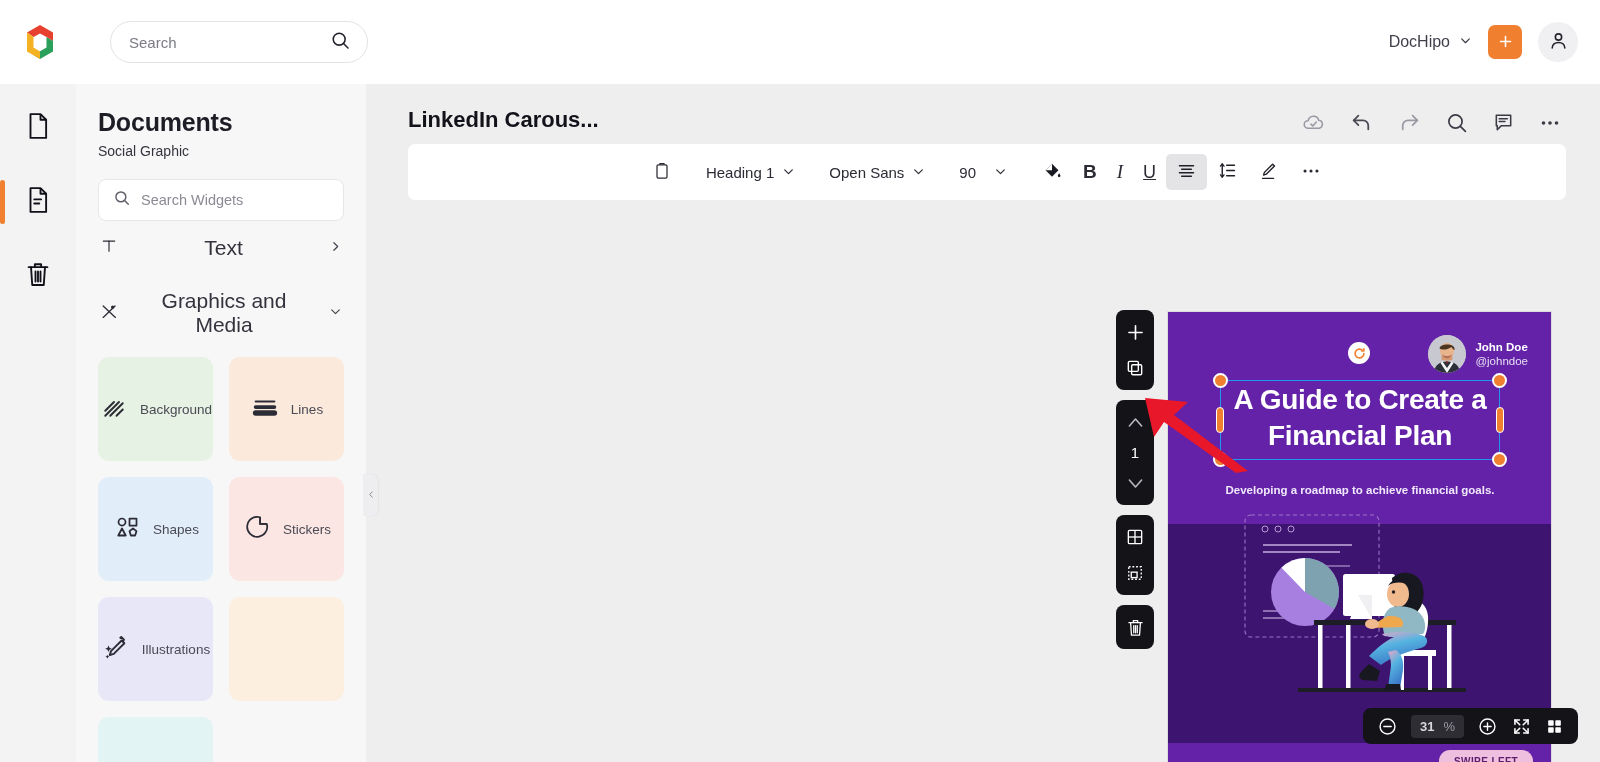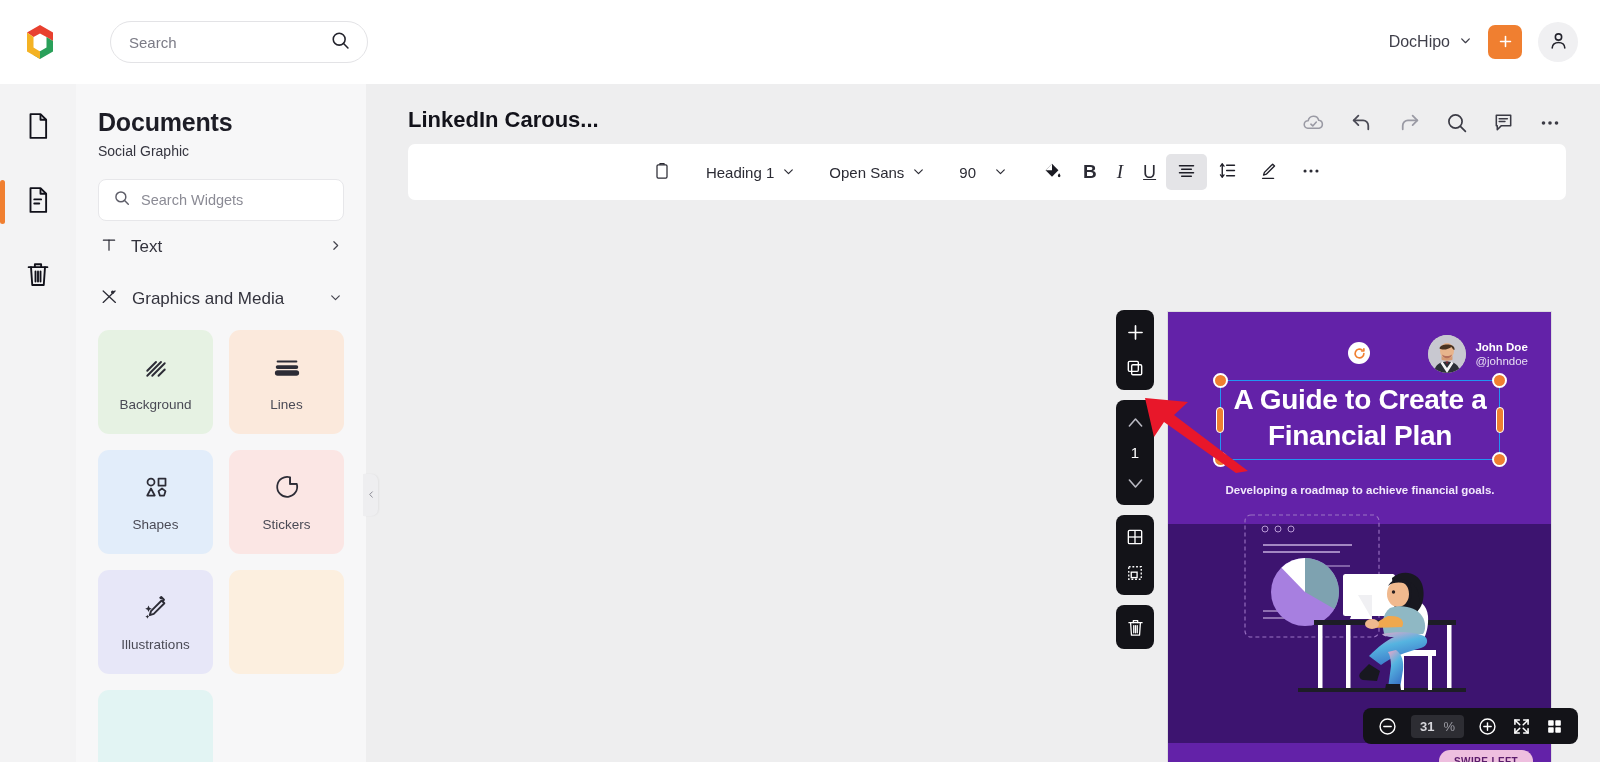--- a/index.html
+++ b/index.html
@@ -90,25 +90,25 @@
   }
   .widget-search input {
     flex: 1; border: none; outline: none; background: transparent;
     font-size: 14.5px; color: #3a3a44; font-family: "Liberation Sans", sans-serif;
   }
   .widget-search input::placeholder { color: #8b8b95; }
   .cat-row {
     display: flex; align-items: center; gap: 13px;
     padding: 15px 2px 14px 2px; cursor: pointer;
   }
-  .cat-label { font-size: 17px; color: #33333d; flex: 1; }
+  .cat-label { font-size: 21px; color: #33333d; flex: 1; text-align: center; }
   .tiles { display: grid; grid-template-columns: 1fr 1fr; gap: 16px; margin-top: 6px; }
   .tile {
     height: 104px; border-radius: 11px;
-    display: flex; flex-direction: column; align-items: center; justify-content: center;
+    display: flex; flex-direction: row; align-items: center; justify-content: center;
     gap: 11px; cursor: pointer;
   }
   .tile-label { font-size: 13.5px; color: #4a4a55; }
 
   
   .collapse-handle {
     position: absolute; left: 363px; top: 390px;
     width: 15px; height: 42px;
     background: #eeeef0; border-radius: 0 7px 7px 0;
     display: flex; align-items: center; justify-content: center;

